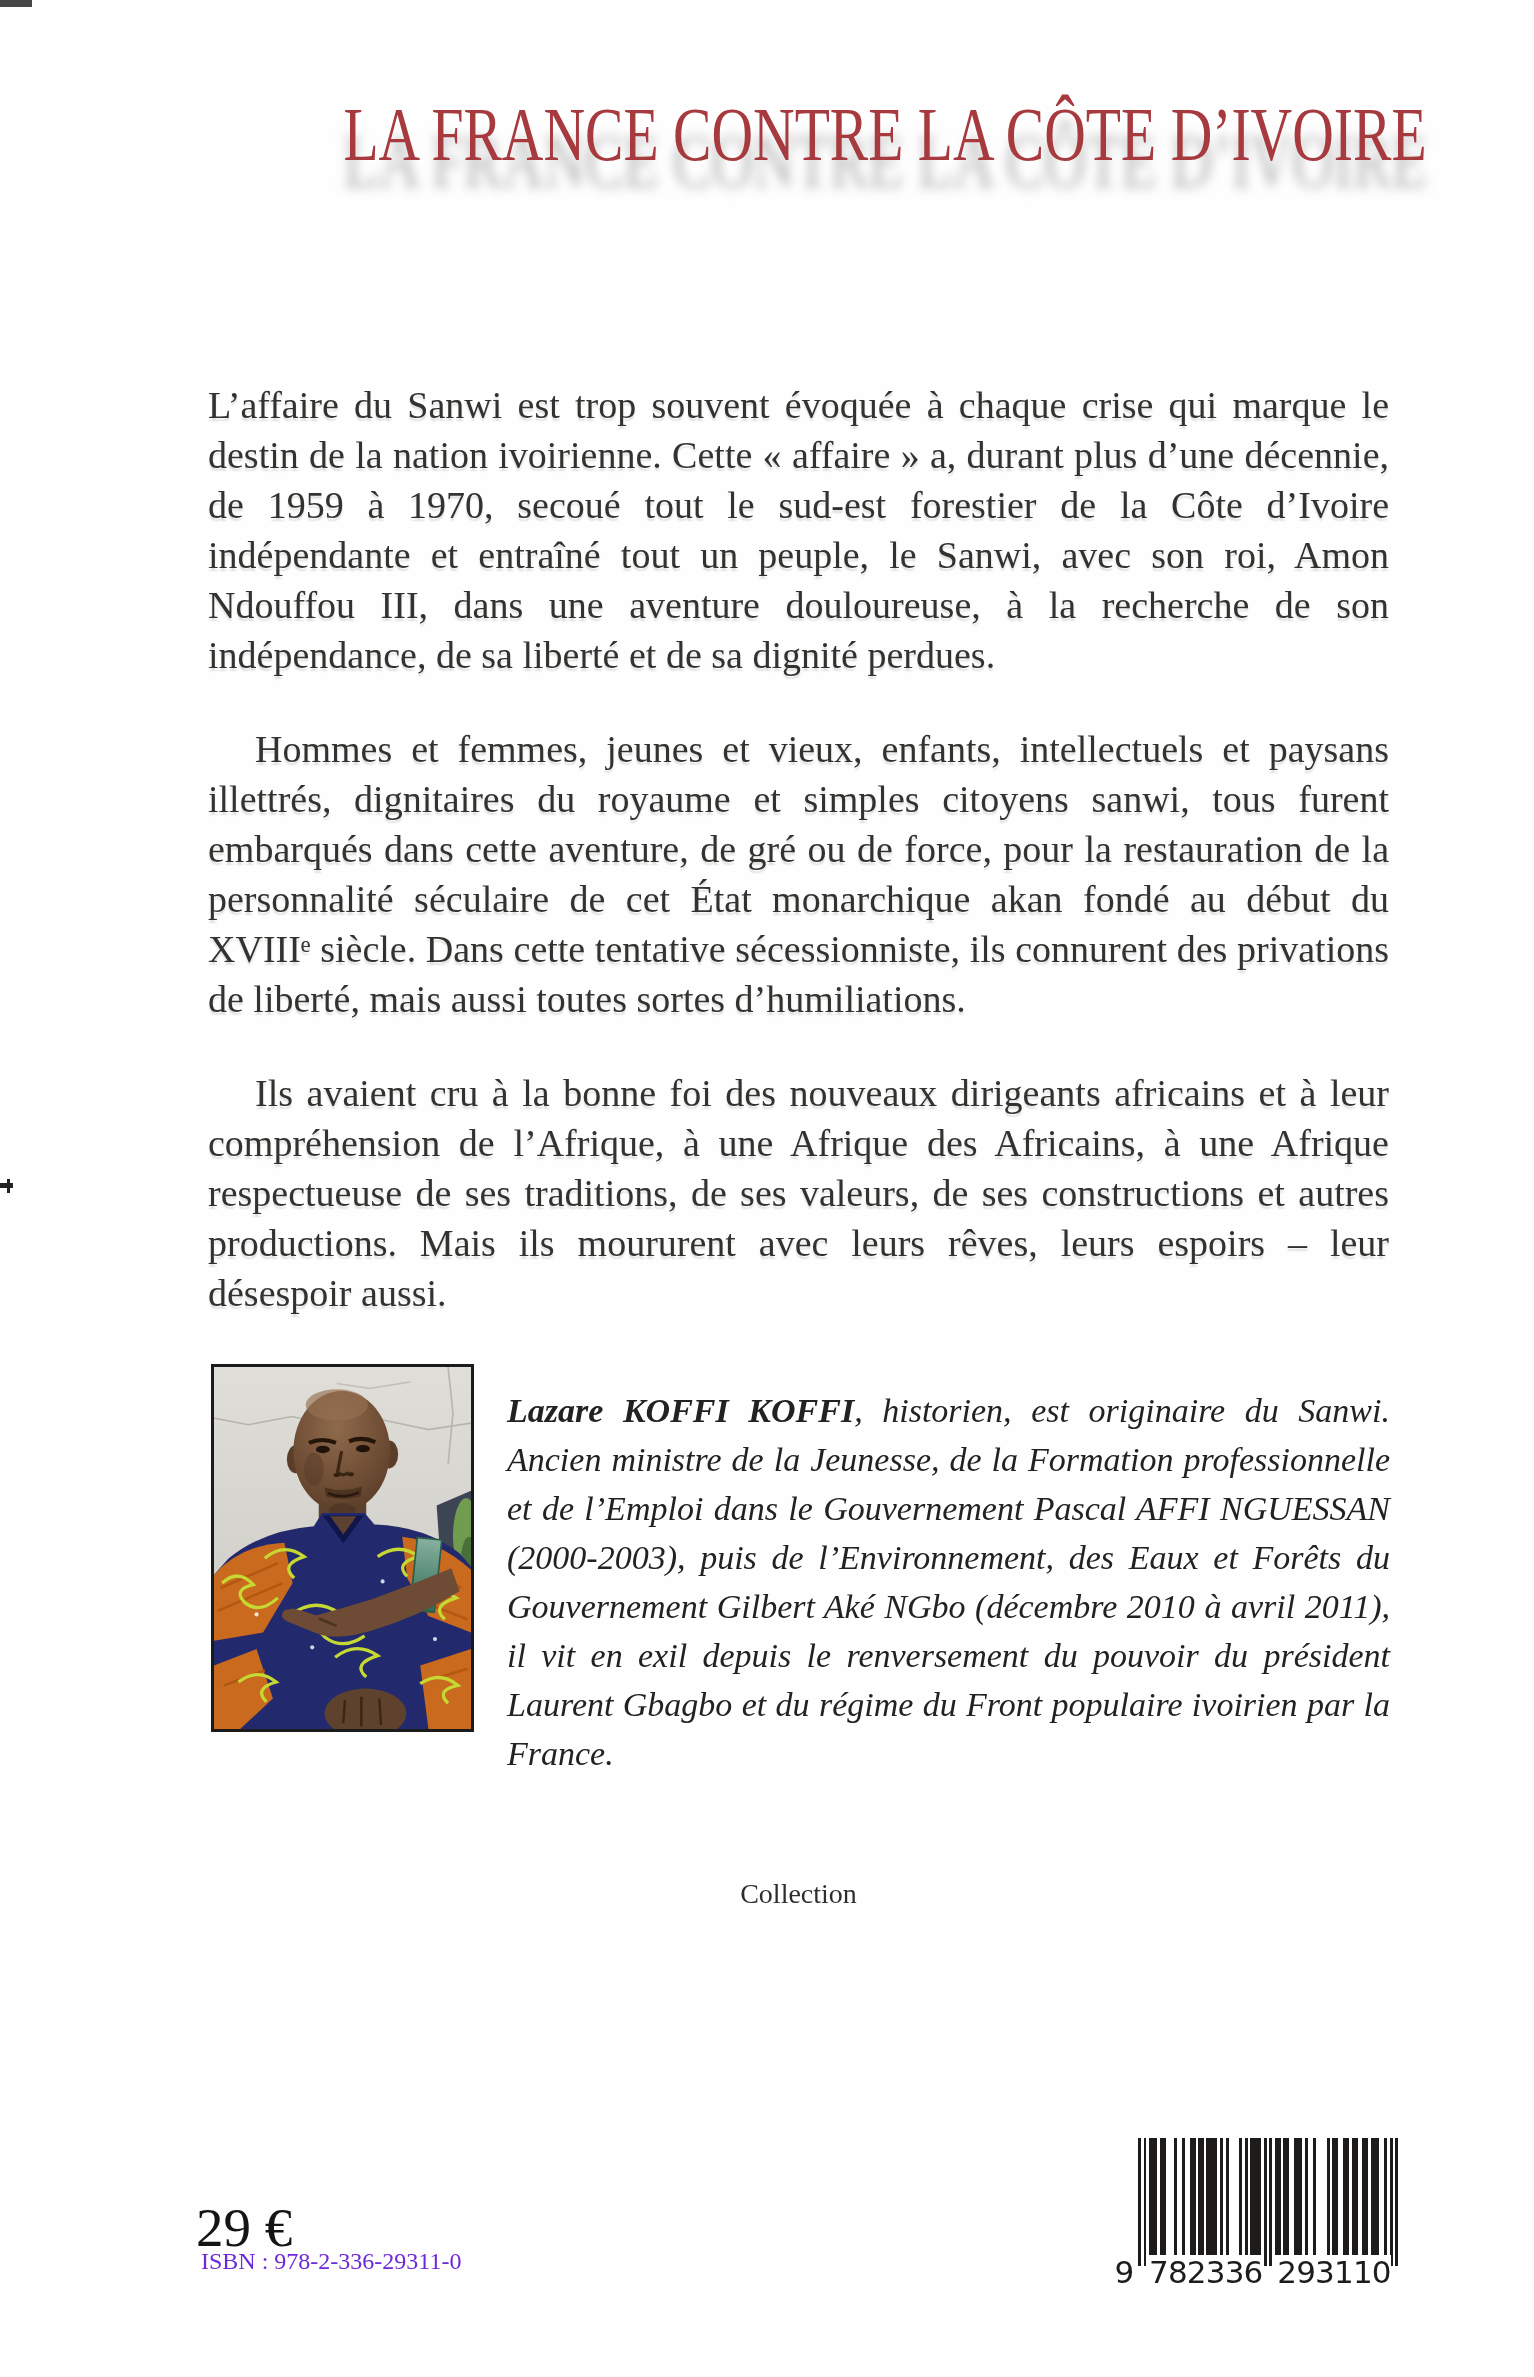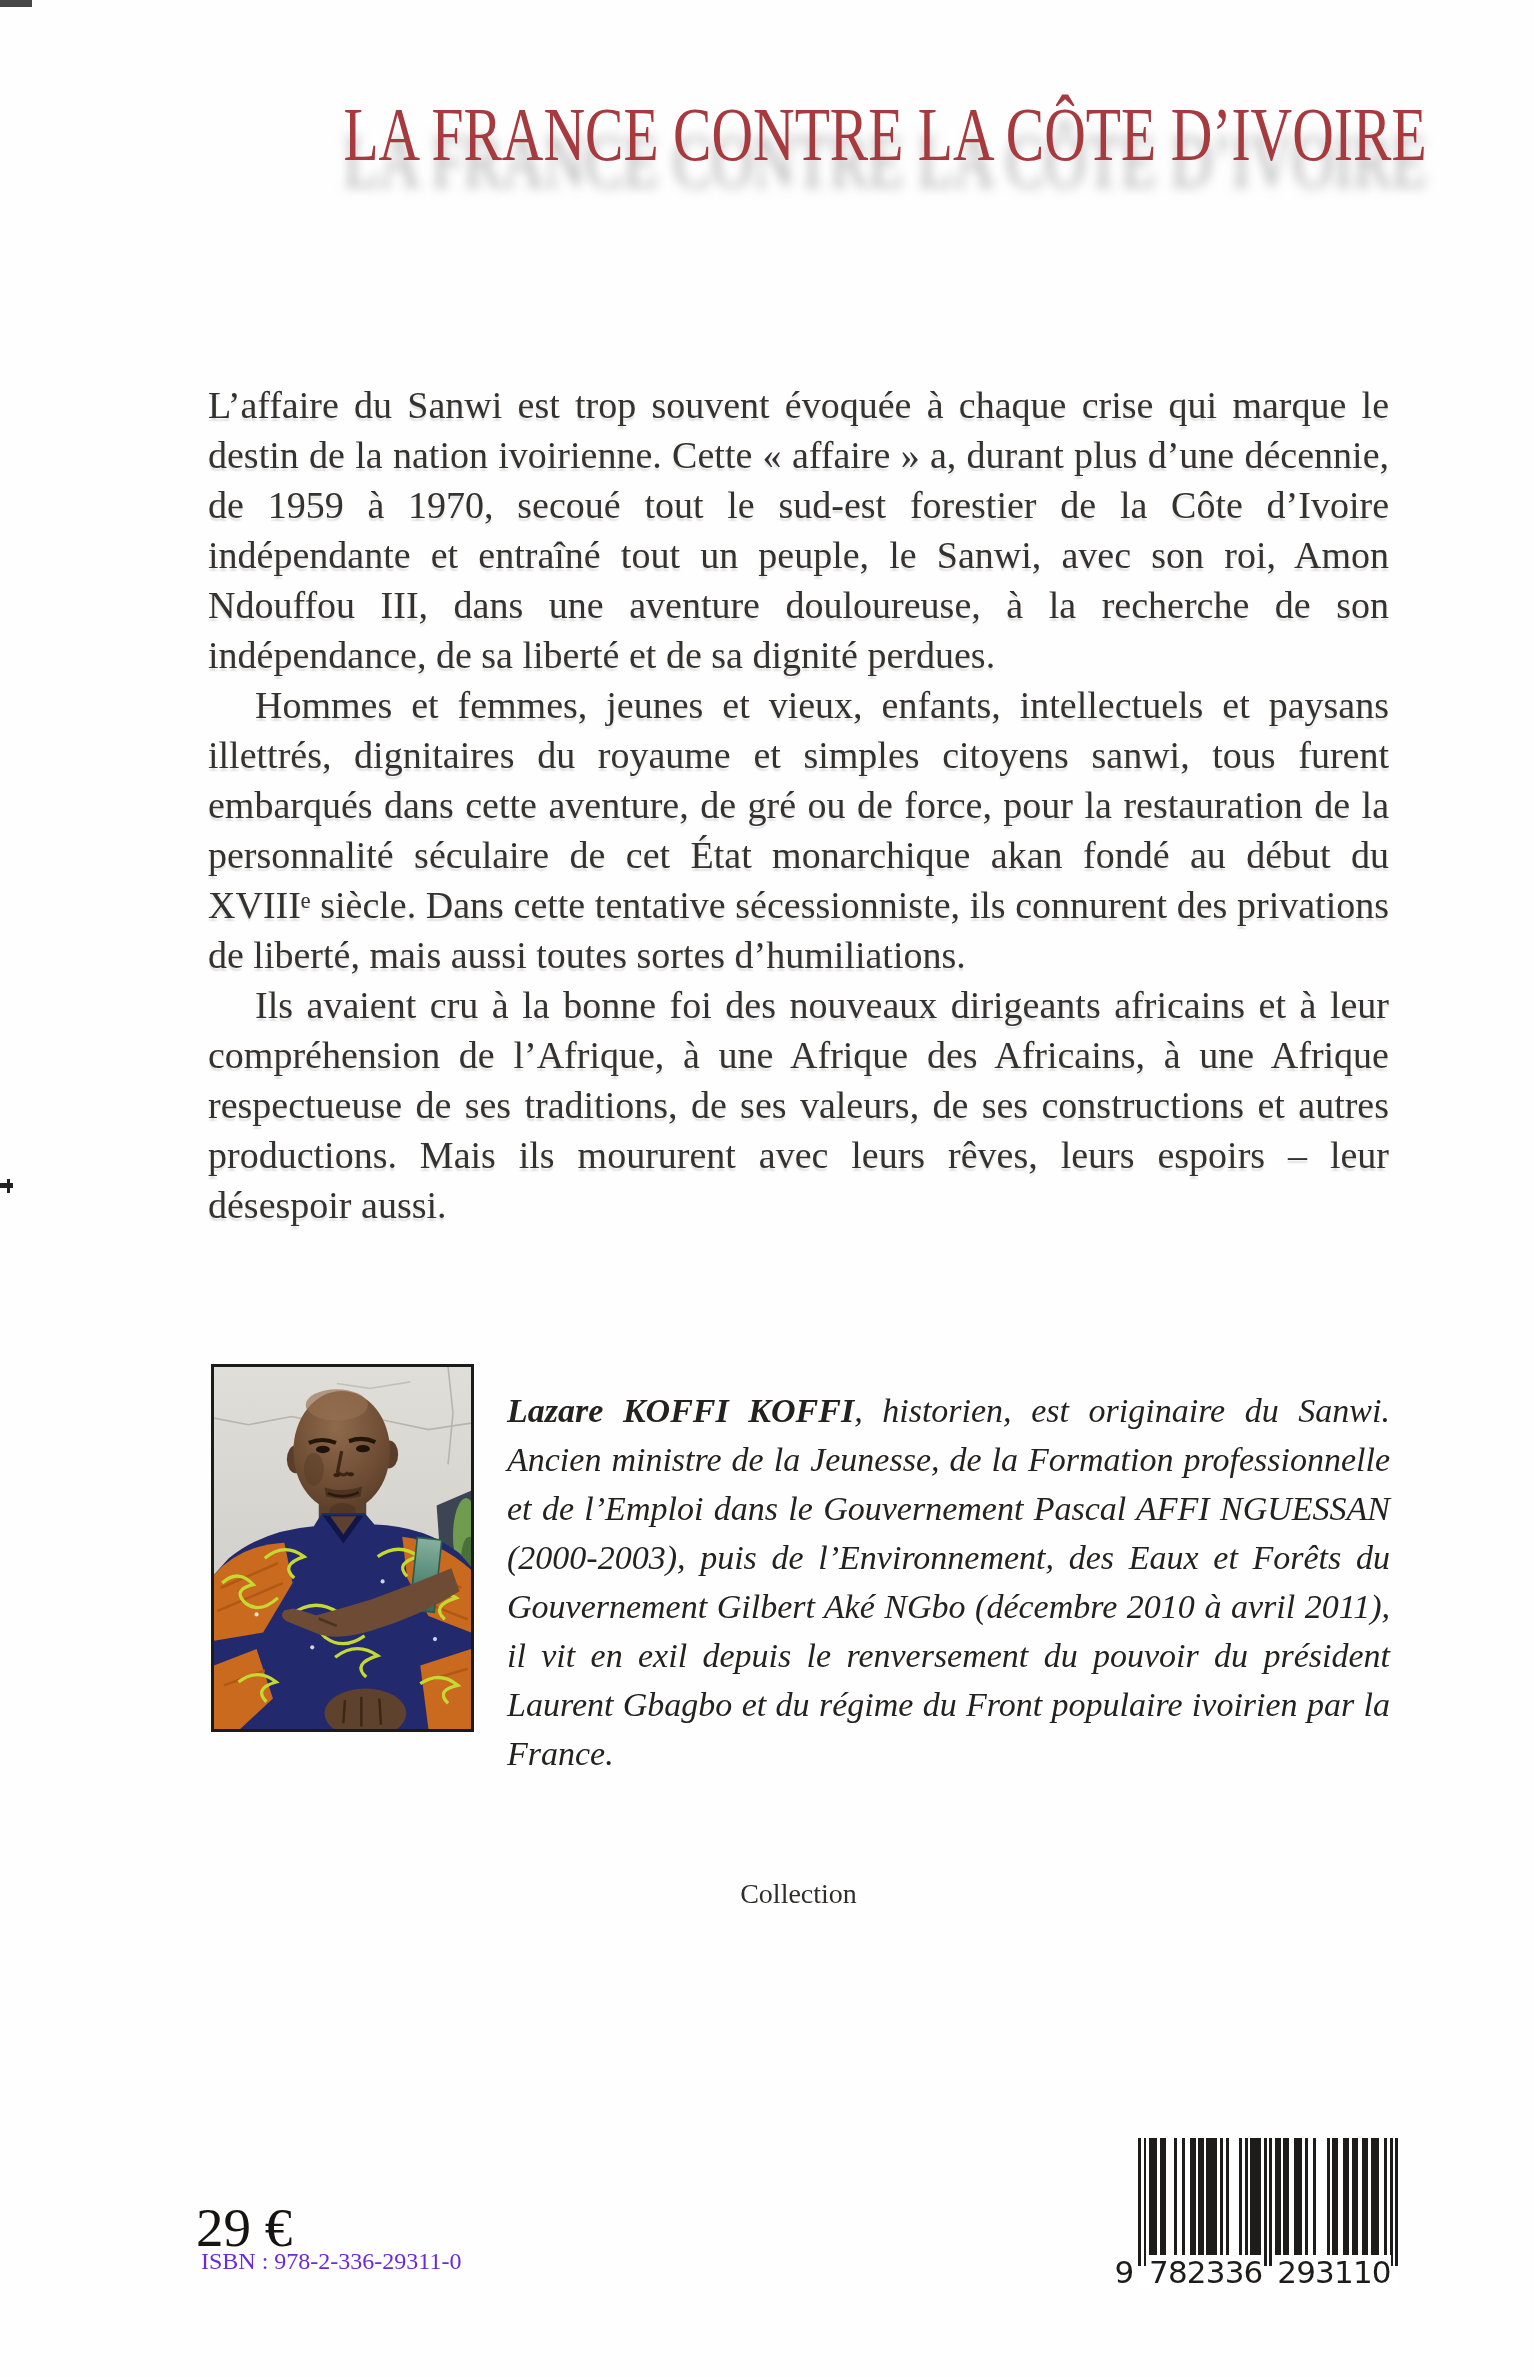--- a/index.html
+++ b/index.html
@@ -33,21 +33,21 @@
     transform:scale(0.85,1.04); transform-origin:50% 50%;
     text-shadow:0 20px 10px rgba(125,125,125,0.5);
   }
 
   .synopsis {
     position:absolute; left:208px; top:380px; width:1181px;
     font-size:38px; line-height:50px; text-align:justify;
     color:#34322f; text-shadow:0 2.5px 1.7px rgba(70,70,70,0.16);
   }
   .synopsis p { margin:0; }
-  .synopsis p.indent { text-indent:47px; }
+  .synopsis p.indent { text-indent:47px;margin-top:44px; }
 
   .author-photo {
     position:absolute; left:211px; top:1364px; width:263px; height:368px;
     border:3.4px solid #1b1b1b; box-sizing:border-box; background:#d6d4cf;
   }
   .author-photo svg { display:block; width:100%; height:100%; }
 
   .author-bio {
     position:absolute; left:507px; top:1352px; width:883px;
     font-size:34px; line-height:49px; font-style:italic;

